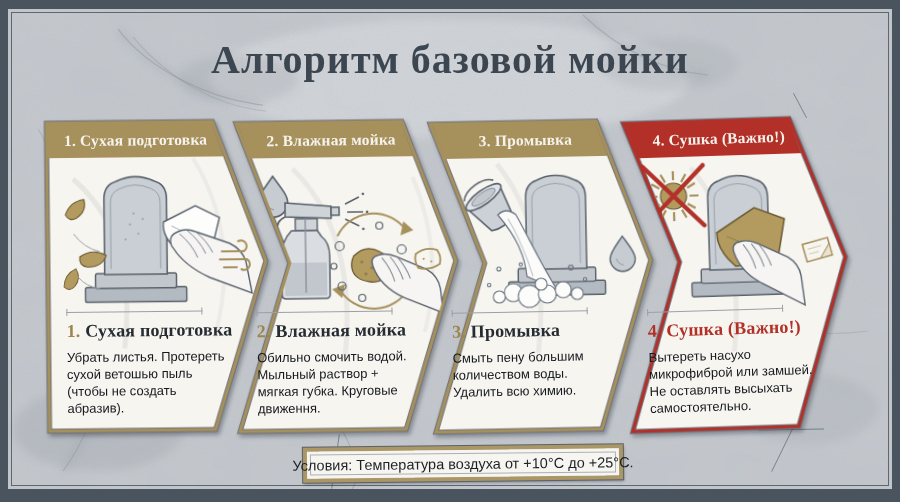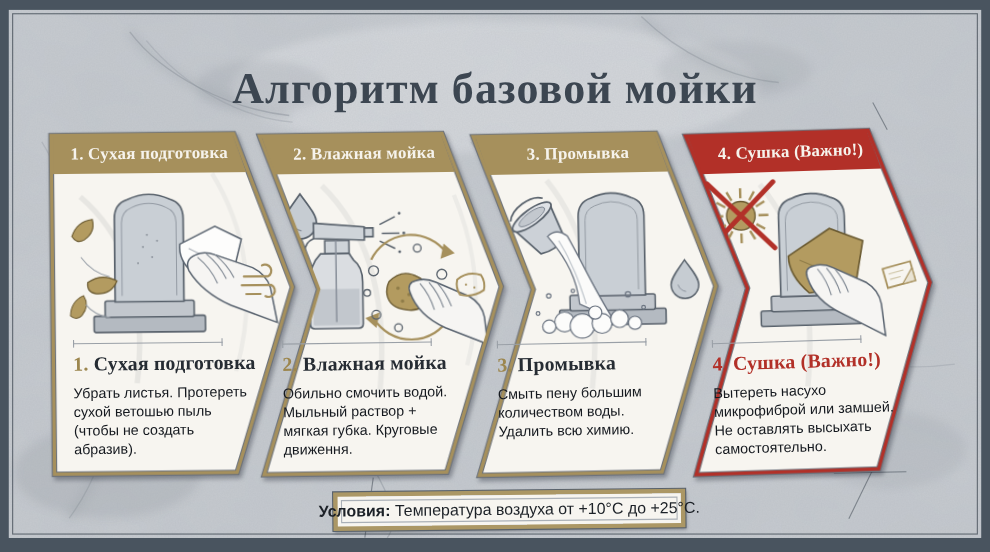--- a/index.html
+++ b/index.html
@@ -2,21 +2,21 @@
 <html><head>
 <meta charset="utf-8">
 <style>
   html,body{margin:0;padding:0;}
   body{width:900px;height:502px;position:relative;overflow:hidden;background:#49545f;
        font-family:"Liberation Sans",sans-serif;}
   .poster{position:absolute;left:8px;top:9px;width:884px;height:480px;background:#c7cbd0;overflow:hidden;}
   .frame-line{position:absolute;inset:3px;border:1px solid rgba(42,52,62,.65);pointer-events:none;}
   .marble{position:absolute;left:0;top:0;width:884px;height:480px;}
   .page-title{position:absolute;left:0;top:27px;width:884px;text-align:center;
-     font-family:"Liberation Serif",serif;font-weight:bold;font-size:40px;letter-spacing:1px;color:#3c4651;margin-top:21px;}
+     font-family:"Liberation Serif",serif;font-weight:bold;font-size:40px;letter-spacing:1px;color:#3c4651;}
   .card{position:absolute;width:240px;height:316px;}
   .c1{left:36px;top:109px;transform:rotate(-0.6deg);}
   .c2{left:226px;top:109px;transform:rotate(-0.8deg);}
   .c3{left:421px;top:109px;transform:rotate(-1.1deg);}
   .c4{left:616px;top:107px;transform:rotate(-1.8deg);}
   .cshape{position:absolute;left:0;top:0;width:240px;height:316px;filter:drop-shadow(2px 3px 2px rgba(35,40,52,.38));}
   .band{position:absolute;top:7px;left:6px;width:174px;height:30px;line-height:30px;text-align:center;
      font-family:"Liberation Serif",serif;font-weight:bold;font-size:15.5px;color:#f6f3ec;letter-spacing:.2px;white-space:nowrap;}
   .c2 .band,.c3 .band,.c4 .band{left:14px;width:170px;}
   .divider{position:absolute;top:193px;left:22px;width:136px;height:1px;background:#9aa0a7;}
@@ -26,21 +26,21 @@
      font-weight:bold;font-size:18px;color:#262c33;letter-spacing:.2px;white-space:nowrap;}
   .stitle .num{color:#9c864e;}
   .c4 .stitle,.c4 .stitle .num{color:#b23028;}
   .sdesc{position:absolute;top:230px;left:22px;width:164px;font-size:13px;line-height:1.32;color:#15191f;}
   .c2 .sdesc{width:152px;}
   .cond{position:absolute;left:295px;top:437px;width:320px;height:35px;background:#ab9765;padding:0;
      box-shadow:0 0 0 1px #59626c,1px 2px 3px rgba(40,45,55,.4);transform:rotate(-0.6deg);}
   .cond-in{position:absolute;inset:4px;background:#f7f5f0;display:flex;align-items:center;justify-content:center;
      box-shadow:inset 0 0 0 3px #f7f5f0,inset 0 0 0 4px #aab0b7;
      font-size:14.5px;color:#1c2127;white-space:pre;}
-  .cond-in .b{font-weight:bold;}
+  .cond-in .b{font-weight:normal;}
   .sketch{position:absolute;background:rgba(55,65,75,.5);}
 </style>
 </head>
 <body>
 
 <div class="poster">
 
   <svg class="marble" viewBox="0 0 884 480" preserveAspectRatio="none">
     <defs>
       <filter id="grain">

